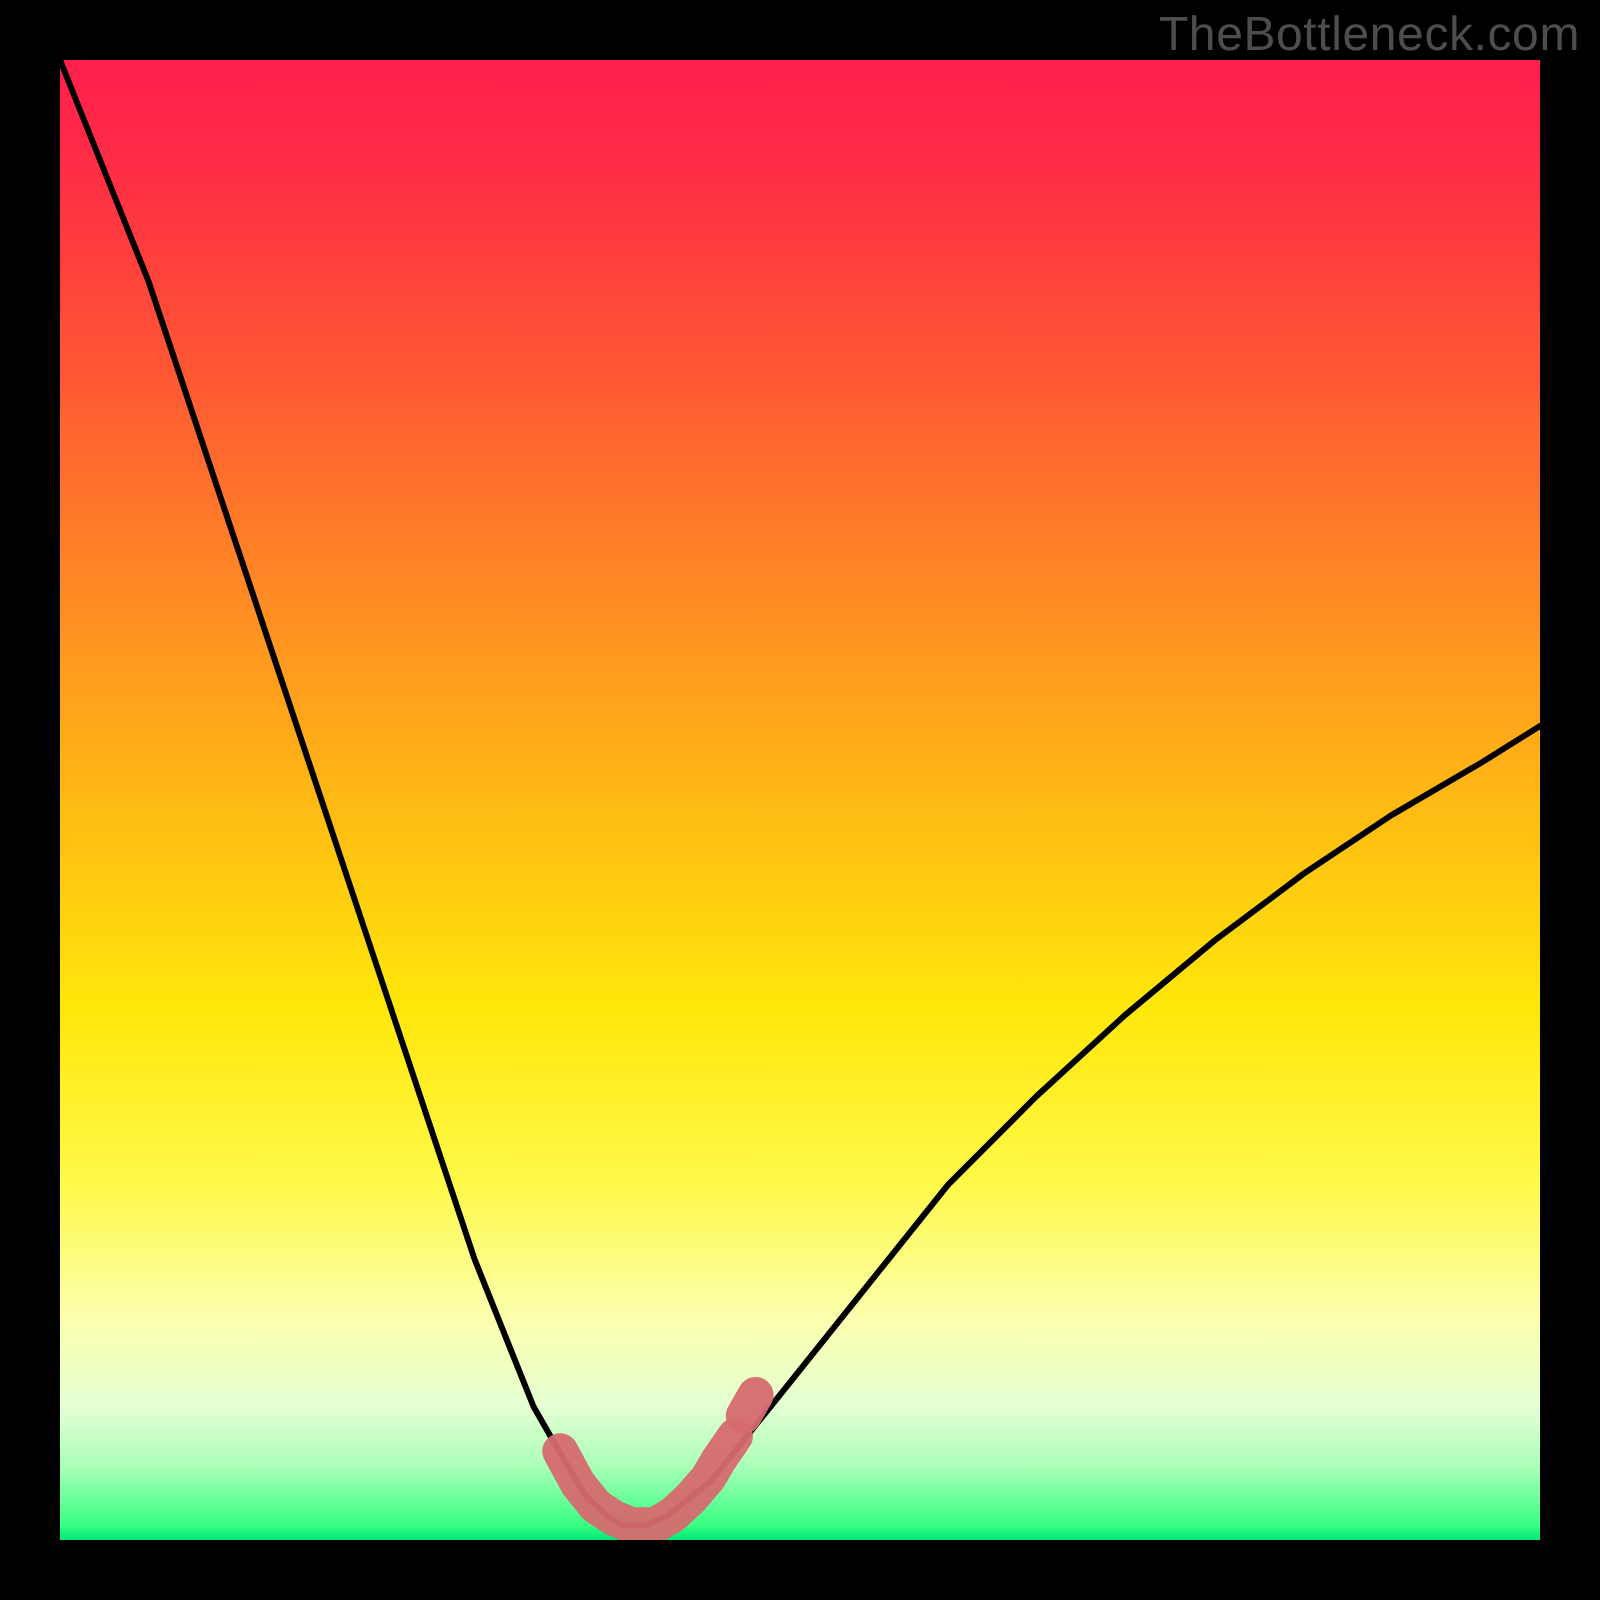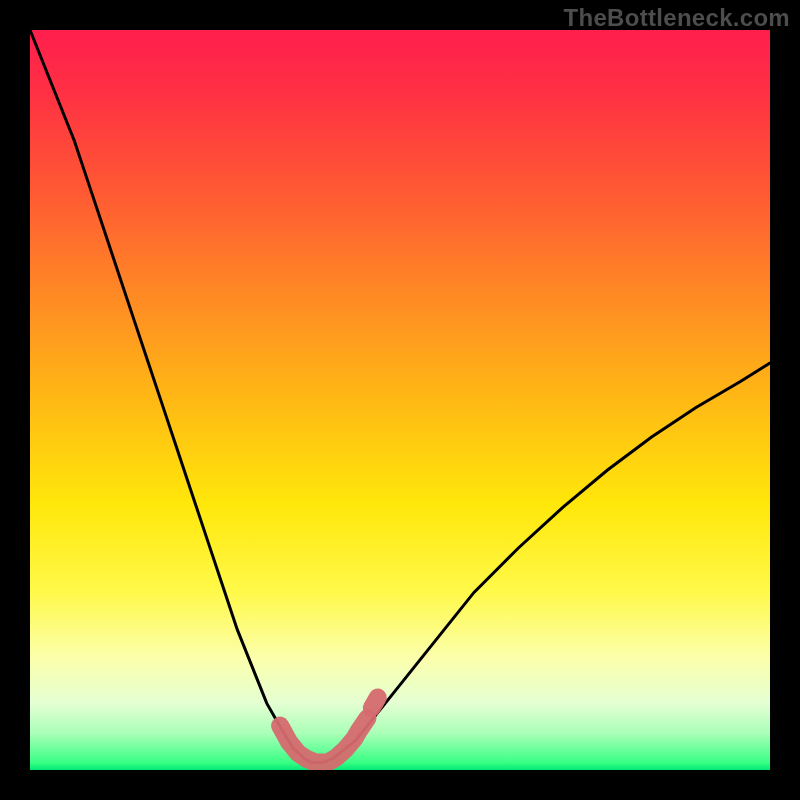--- a/index.html
+++ b/index.html
@@ -51,21 +51,21 @@
     inset: 0;
     width: 740px;
     height: 740px;
   }
   .watermark {
     position: absolute;
     top: 4px;
     right: 10px;
     color: #4d4d4d;
     font-size: 24px;
-    font-weight: 700;
+    font-weight: 400;
     letter-spacing: 0.3px;
     margin-left: 44px;
   }
 </style>
 </head>
 <body>
 
 <div class="frame">
   <div class="watermark">TheBottleneck.com</div>
 

